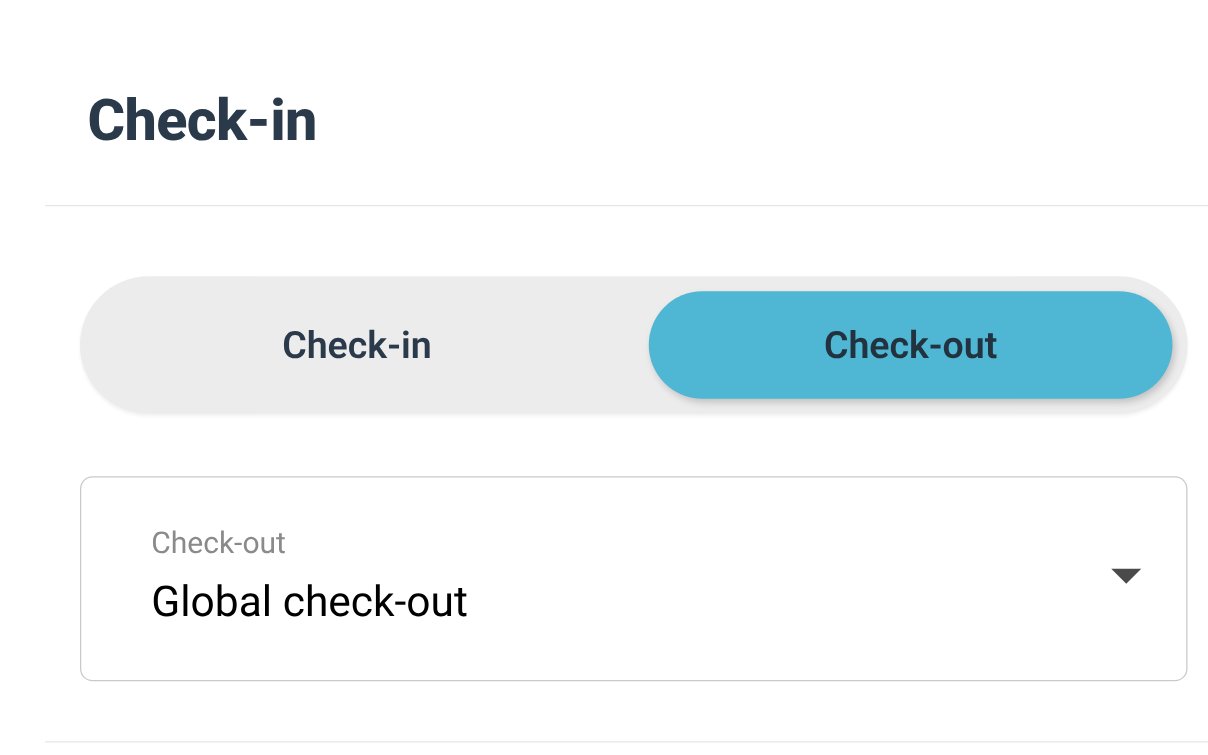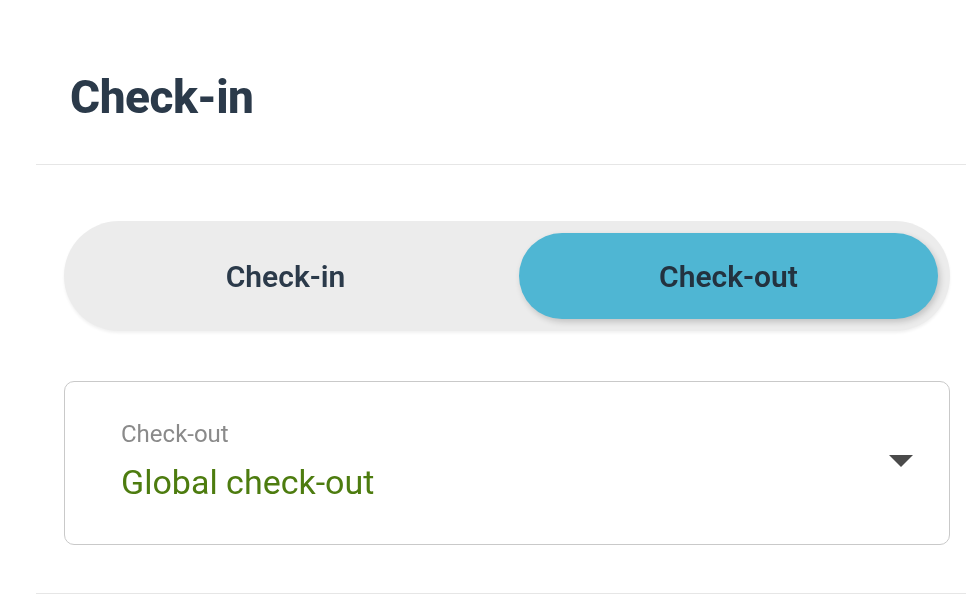--- a/index.html
+++ b/index.html
@@ -69,21 +69,21 @@
       flex-direction: column;
     }
     .select-label {
       font-size: 24px;
       color: #8a8a8a;
       font-weight: 400;
       margin-bottom: 2px;
     }
     .select-value {
       font-size: 34px;
-      color: #4d7c0f;
+      color: #000000;
       font-weight: 400;
     }
     .dropdown-icon {
       width: 0;
       height: 0;
       border-left: 12px solid transparent;
       border-right: 12px solid transparent;
       border-top: 12px solid #4a4a4a;
     }
     .footer {

